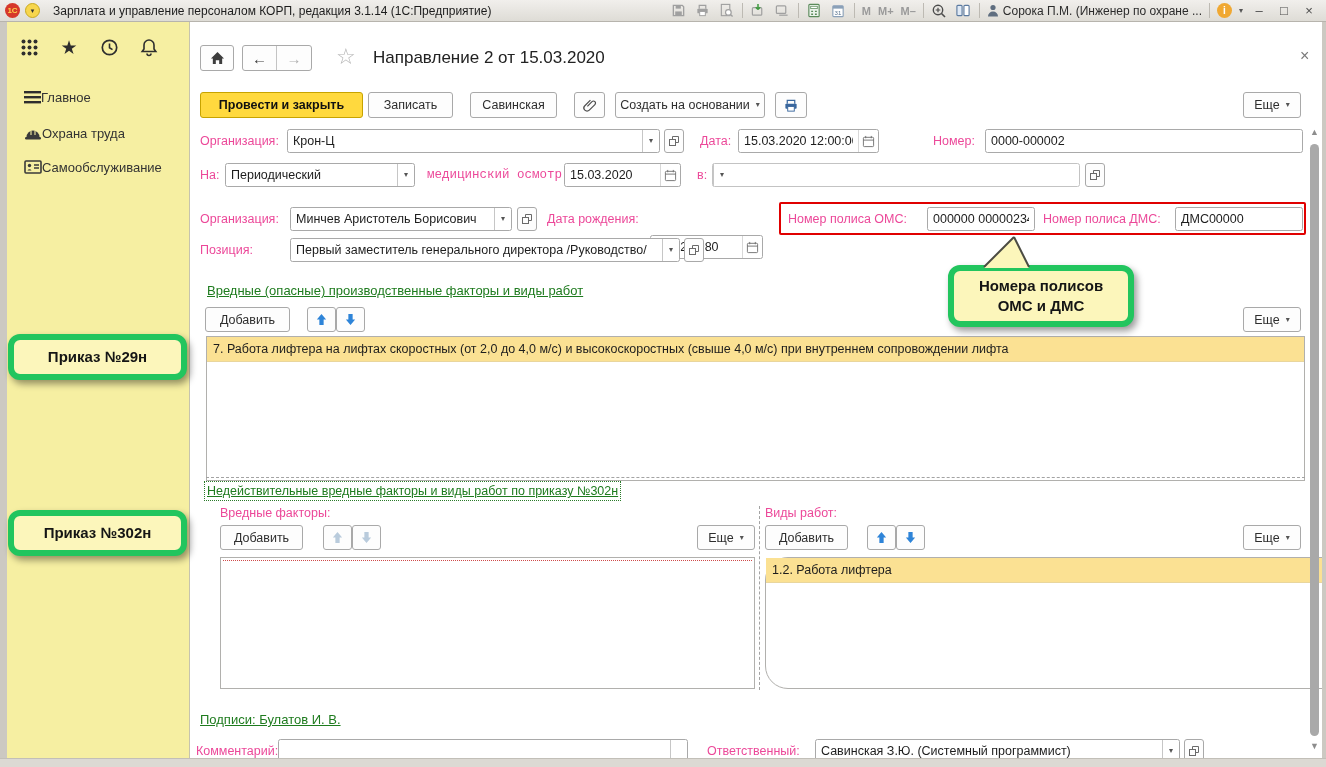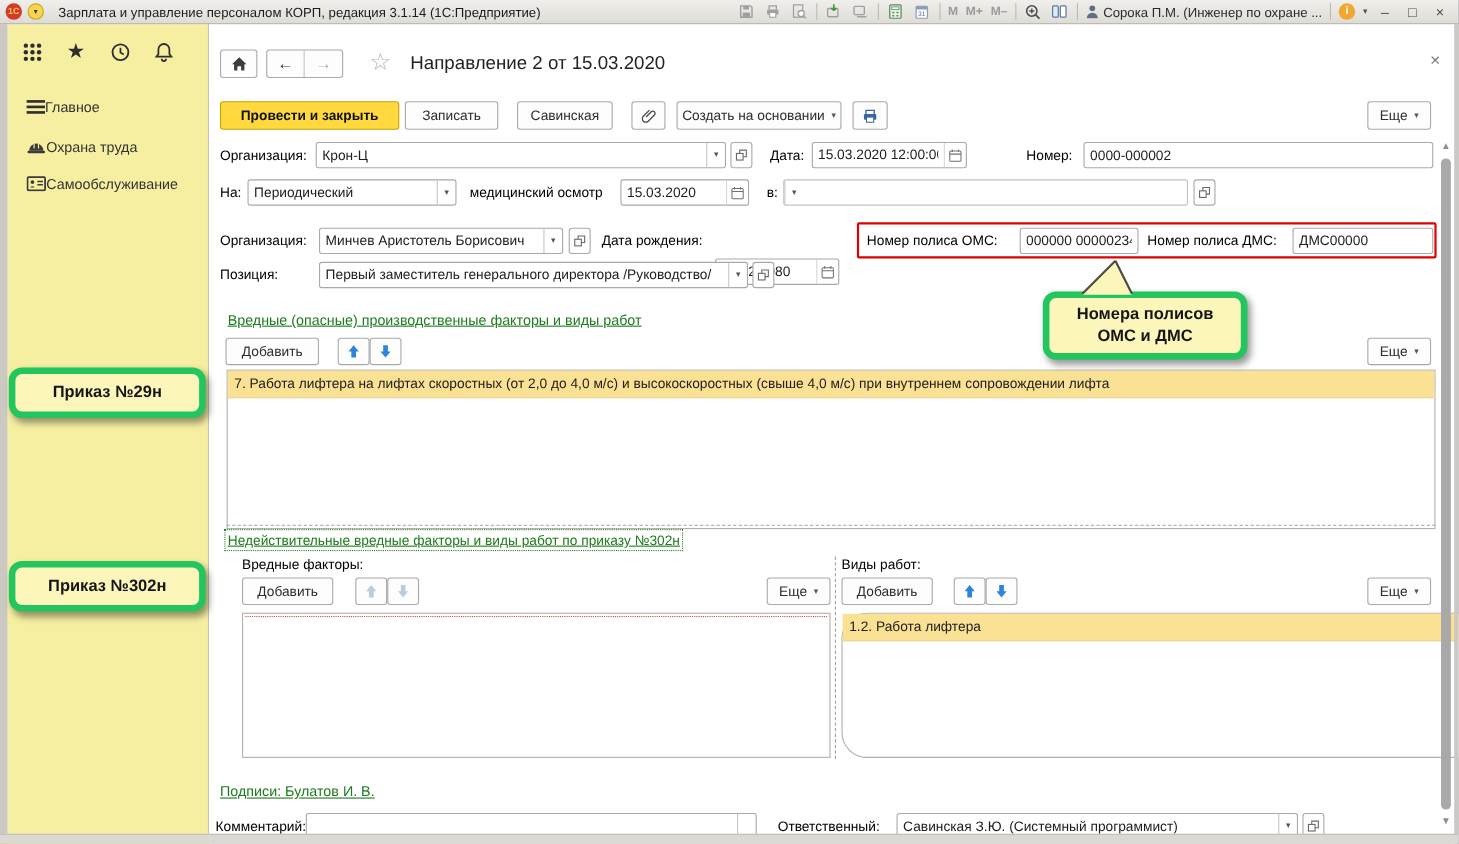--- a/index.html
+++ b/index.html
@@ -36,21 +36,21 @@
   .sb-star::before { content:"★"; }
 
   
   .edge-left { position:absolute; left:0; top:22px; width:7px; height:745px; background:#ccc9c2; z-index:4; }
   .edge-right { position:absolute; left:1322px; top:22px; width:4px; height:745px; background:#ccc9c2; z-index:25; }
   .edge-bottom { position:absolute; left:0; top:758px; width:1326px; height:9px;
     background:#dcd9d3; border-top:1px solid #c2bfb8; z-index:26; }
 
   
   .main { position:absolute; left:190px; top:22px; width:1136px; height:745px; background:#fff; }
-  .lbl { position:absolute; font-size:12.5px; color:#000000; white-space:nowrap; line-height:15px; }
+  .lbl { position:absolute; font-size:12.5px; color:#ec4899; white-space:nowrap; line-height:15px; }
   .link { position:absolute; font-size:13px; color:#1e7b1e; text-decoration:underline; white-space:nowrap; cursor:pointer; }
 
   .btn { position:absolute; height:26px; border:1px solid #a9a9a9; border-radius:3px; background:#fdfdfd;
     font-size:12.5px; color:#2e2e2e; display:flex; align-items:center; justify-content:center; gap:6px; cursor:pointer; }
   .btn-yellow { background:#ffd93e; border-color:#c7a300; font-weight:bold; color:#111; }
   .caret { font-size:8px; color:#555; line-height:1; }
 
   .fld { position:absolute; height:24px; display:flex; align-items:center; border:1px solid #a9a9a9;
     border-radius:2.5px; background:#fff; font-size:12.5px; color:#1d1d1d; }
   .fld input { flex:1; min-width:0; height:100%; border:0; outline:none; background:transparent;
@@ -319,21 +319,21 @@
     <div class="lbl" style="left:743px;top:112px;">Номер:</div>
     <div class="fld" style="left:795px;top:107px;width:318px;">
       <input value="0000-000002" style="">
     </div>
 
     <div class="lbl" style="left:10px;top:146px;">На:</div>
     <div class="fld" style="left:35px;top:141px;width:190px;">
       <input value="Периодический" style="">
       <span class="arr caret">▾</span>
     </div>
-    <div class="lbl" style="left:237px;top:146px;">медицинский осмотр</div>
+    <div class="lbl" style="left:237px;top:146px;font-family:Liberation Mono, monospace;">медицинский осмотр</div>
     <div class="fld" style="left:374px;top:141px;width:117px;">
       <input value="15.03.2020" style="">
       <span class="calbtn">
         <svg width="13" height="13" viewBox="0 0 14 14">
             <rect x="1.5" y="2.5" width="11" height="10" rx="1" fill="none" stroke="#707070"></rect>
             <path d="M1.5 5.5h11" stroke="#707070"></path>
             <path d="M4 1v2.5M10 1v2.5" stroke="#707070"></path>
           </svg>
       </span>
     </div>

